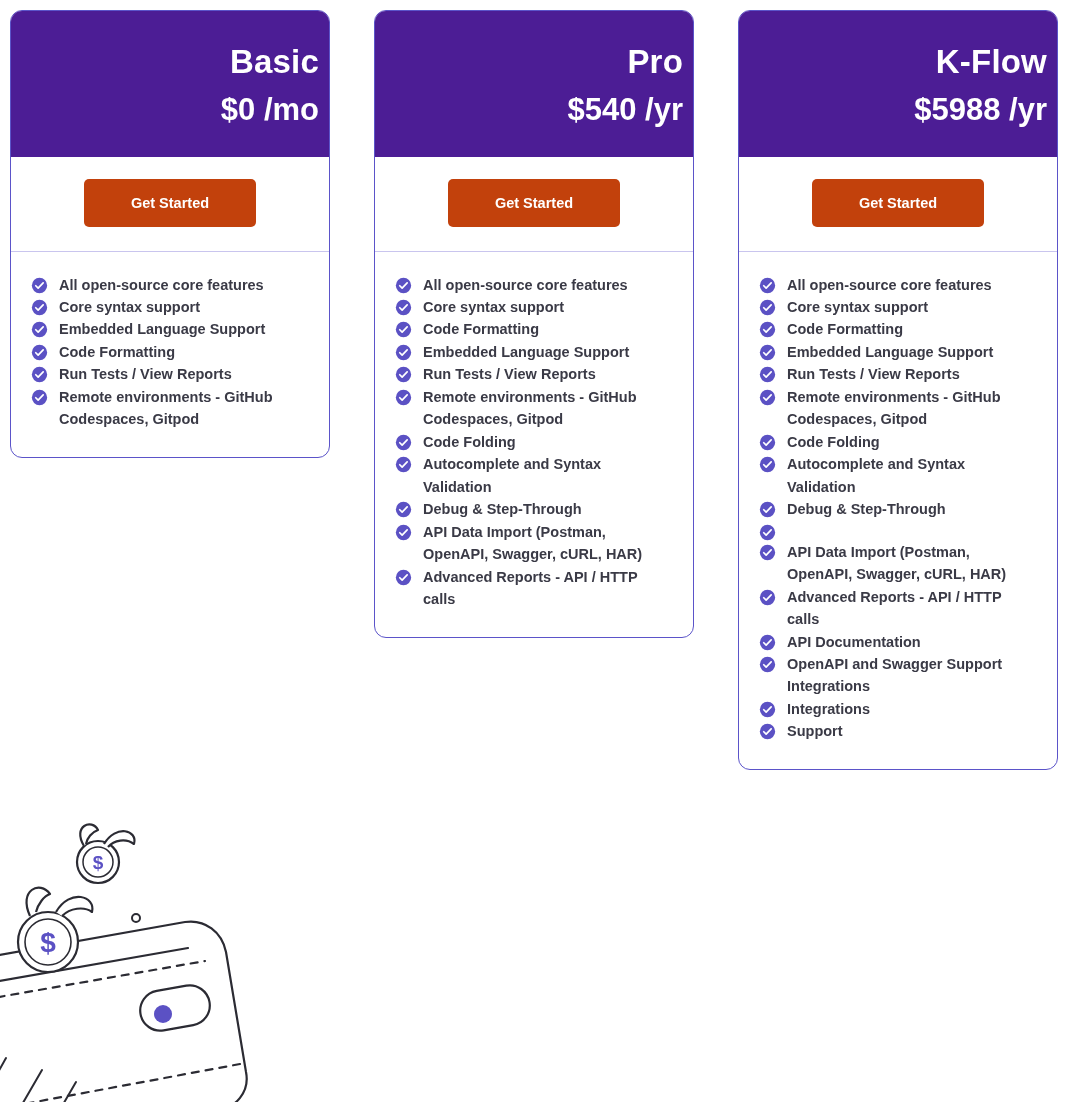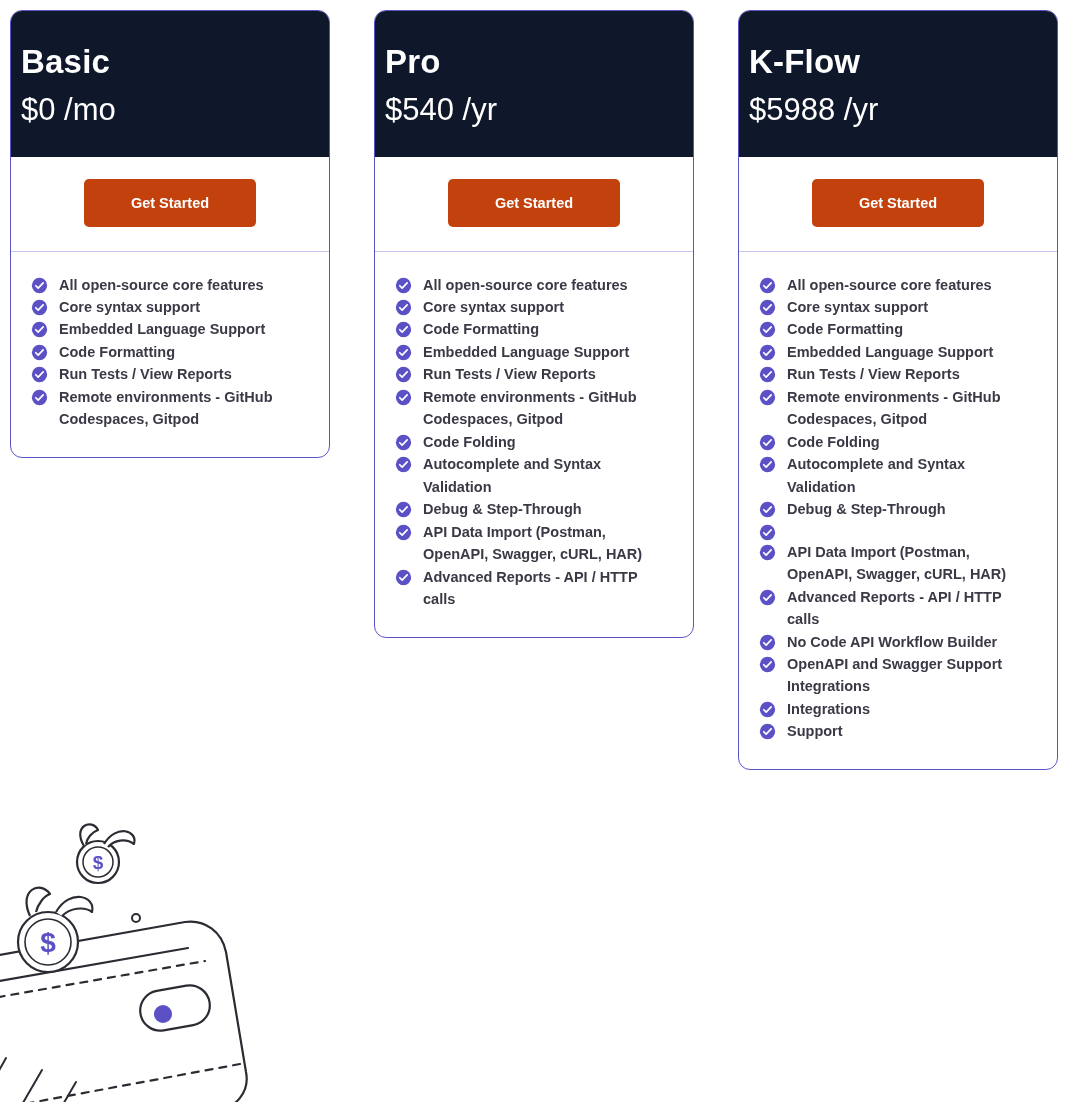--- a/index.html
+++ b/index.html
@@ -27,35 +27,35 @@
   .card {
     width: 320px;
     background: #ffffff;
     border: 1px solid #5b54c9;
     border-radius: 12px;
     overflow: hidden;
     display: flex;
     flex-direction: column;
   }
   .card-header {
-    background: #0f172a;
+    background: #4c1d95;
     color: #ffffff;
-    text-align: left;
+    text-align: right;
     padding: 32px 10px 28px 10px;
   }
   .plan-name {
     font-size: 33px;
     font-weight: bold;
     letter-spacing: 0.2px;
     line-height: 1.18;
     margin: 0;
   }
   .plan-price {
     font-size: 31px;
-    font-weight: normal;
+    font-weight: bold;
     line-height: 1.18;
     margin: 10px 0 0 0;
   }
   .cta-wrap {
     padding: 22px 0 24px 0;
     display: flex;
     justify-content: center;
     border-bottom: 1px solid #c9c5ee;
   }
   .cta {
@@ -406,21 +406,21 @@
           </span>
           <span class="feature-text">Advanced Reports - API / HTTP calls</span>
         </li>
         <li class="feature">
           <span class="check">
             <svg viewBox="0 0 20 20" width="17" height="17">
                 <circle cx="10" cy="10" r="9" fill="#5b51c4"></circle>
                 <path d="M5.6 10.3l2.8 2.8 5.9-6.1" stroke="#ffffff" stroke-width="2" fill="none" stroke-linecap="round" stroke-linejoin="round"></path>
               </svg>
           </span>
-          <span class="feature-text">No Code API Workflow Builder</span>
+          <span class="feature-text">API Documentation</span>
         </li>
         <li class="feature">
           <span class="check">
             <svg viewBox="0 0 20 20" width="17" height="17">
                 <circle cx="10" cy="10" r="9" fill="#5b51c4"></circle>
                 <path d="M5.6 10.3l2.8 2.8 5.9-6.1" stroke="#ffffff" stroke-width="2" fill="none" stroke-linecap="round" stroke-linejoin="round"></path>
               </svg>
           </span>
           <span class="feature-text">OpenAPI and Swagger Support Integrations</span>
         </li>

